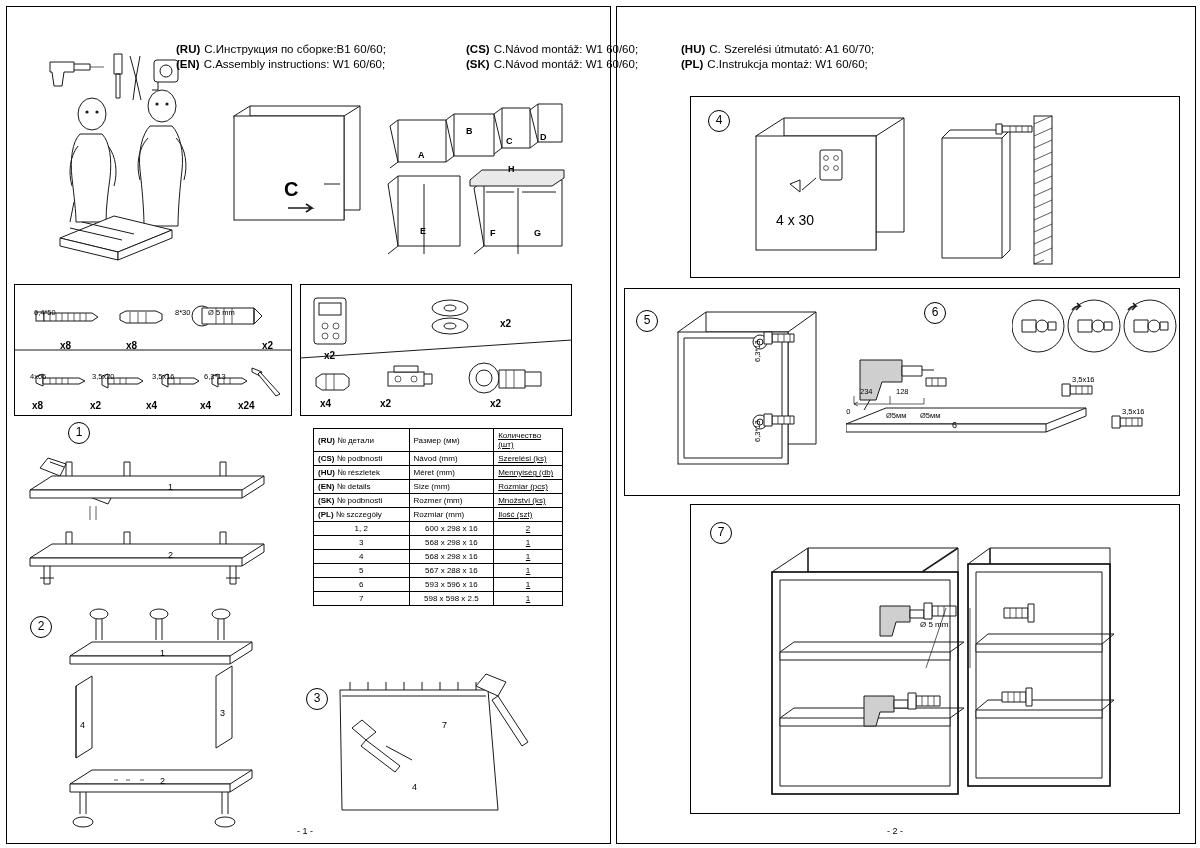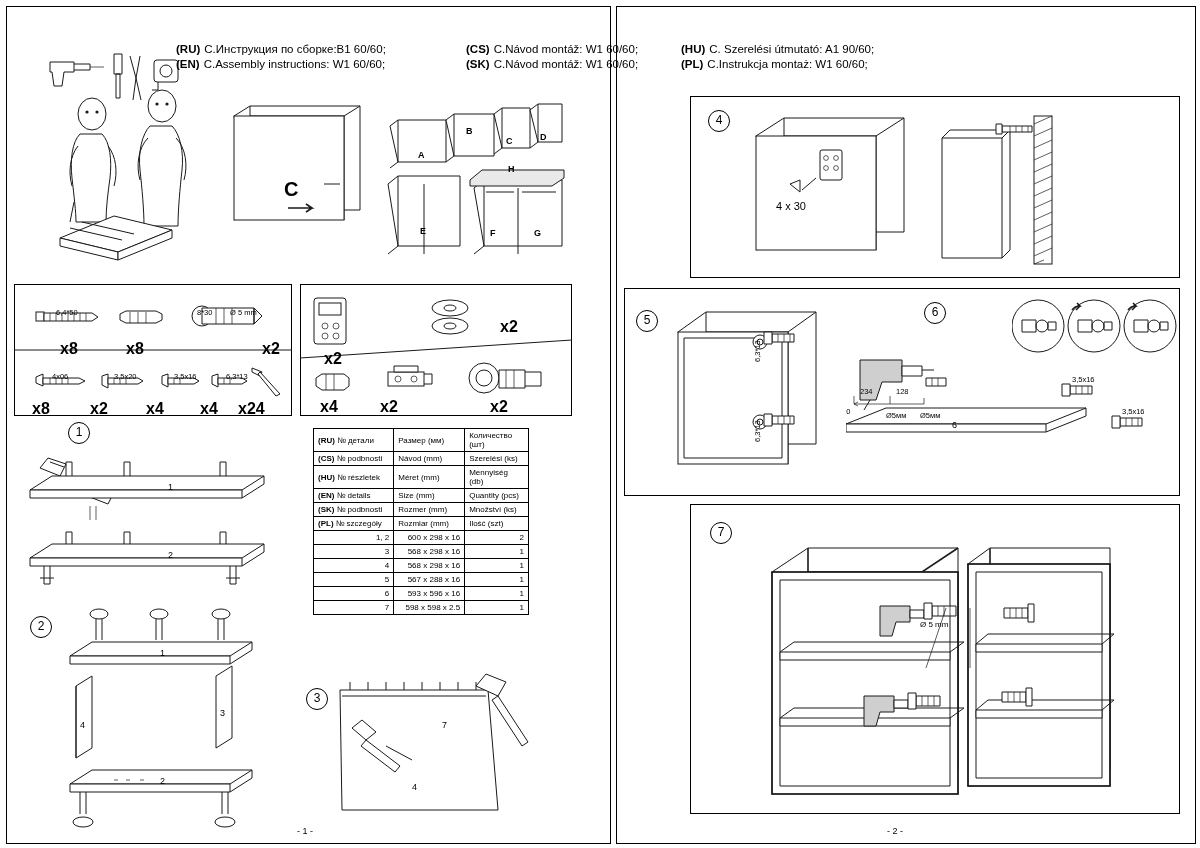--- a/index.html
+++ b/index.html
@@ -73,56 +73,55 @@
     width: 20px; height: 20px;
     border: 1.2px solid #000;
     border-radius: 50%;
     font-size: 12px;
     text-align: center;
     line-height: 18px;
     background: #fff;
   }
   .qty {
     position: absolute;
-    font-size: 16px;
+    font-size: 10px;
     font-weight: bold;
   }
   .dim {
     position: absolute;
     font-size: 6.5px;
   }
   table.parts {
     position: absolute;
     left: 313px;
     top: 428px;
-    width: 216px;
+    width: 250px;
     border-collapse: collapse;
     font-size: 8px;
   }
   table.parts td {
     border: 1px solid #000;
     padding: 2px 4px;
     height: 13px;
     box-sizing: border-box;
   }
   table.parts td.c-name { width: 96px; }
   table.parts td.c-size { width: 85px; }
-  table.parts td.c-qty  { width: 69px; }
-  table.parts td.center { text-align: right; margin-top: 48px; }
+  table.parts td.c-qty  { width: 69px; text-decoration: underline; }
+  table.parts td.center { text-align: center; margin-top: 48px; }
   table.parts .code { font-weight: bold; }
 
   .pagenum {
     position: absolute;
     font-size: 9px;
     text-align: center;
   }
   .hw-spec {
     position: absolute;
     font-size: 7.5px;
-    margin-left: 22px;
   }
 </style>
 </head>
 <body>
 
 <div class="page">
 
   <div class="border-frame" id="left-frame"></div>
   <div class="border-frame" id="right-frame"></div>
 
@@ -132,21 +131,21 @@
       <div class="lang-col c1">
         <span class="lang-code">(RU)</span>
         <span class="lang-text">C.Инструкция по сборке:B1 60/60;</span>
       </div>
       <div class="lang-col c2">
         <span class="lang-code">(CS)</span>
         <span class="lang-text">C.Návod montáž: W1 60/60;</span>
       </div>
       <div class="lang-col c3">
         <span class="lang-code">(HU)</span>
-        <span class="lang-text">C. Szerelési útmutató: A1 90/60;</span>
+        <span class="lang-text">C. Szerelési útmutató: A1 60/70;</span>
       </div>
     </div>
     <div class="lang-row">
       <div class="lang-col c1">
         <span class="lang-code">(EN)</span>
         <span class="lang-text">C.Assembly instructions: W1 60/60;</span>
       </div>
       <div class="lang-col c2">
         <span class="lang-code">(SK)</span>
         <span class="lang-text">C.Návod montáž: W1 60/60;</span>
@@ -365,21 +364,21 @@
       <td class="c-qty"><span>Szerelési (ks)</span></td>
     </tr>
     <tr>
       <td class="c-name"><span class="code">(HU)</span> <span>№ részletek</span></td>
       <td class="c-size"><span>Méret (mm)</span></td>
       <td class="c-qty"><span>Mennyiség (db)</span></td>
     </tr>
     <tr>
       <td class="c-name"><span class="code">(EN)</span> <span>№ details</span></td>
       <td class="c-size"><span>Size (mm)</span></td>
-      <td class="c-qty"><span>Quantity  (pcs)</span></td>
+      <td class="c-qty"><span>Rozmiar  (pcs)</span></td>
     </tr>
     <tr>
       <td class="c-name"><span class="code">(SK)</span> <span>№ podbnosti</span></td>
       <td class="c-size"><span>Rozmer (mm)</span></td>
       <td class="c-qty"><span>Množství (ks)</span></td>
     </tr>
     <tr>
       <td class="c-name"><span class="code">(PL)</span> <span>№ szczegóły</span></td>
       <td class="c-size"><span>Rozmiar (mm)</span></td>
       <td class="c-qty"><span>Ilość (szt)</span></td>
@@ -550,21 +549,21 @@
     <g class="lnthin">
       <path d="M294 18 l18 -8 M294 30 l18 -8 M294 42 l18 -8 M294 54 l18 -8 M294 66 l18 -8 M294 78 l18 -8 M294 90 l18 -8 M294 102 l18 -8 M294 114 l18 -8 M294 126 l18 -8 M294 138 l18 -8 M294 150 l18 -8 M294 158 l10 -4"></path>
     </g>
 
     <g transform="translate(262,16)">
       <path class="fillw" d="M0 4 h30 v6 h-30 z"></path>
       <path class="lnthin" d="M8 4 v6 M14 4 v6 M20 4 v6 M26 4 v6"></path>
       <path class="fillw" d="M-6 2 h6 v10 h-6 z"></path>
     </g>
   </svg>
-  <div class="dim" style="left:776px;top:200px;font-size:11px;">4 x 30</div>
+  <div class="dim" style="left:776px;top:212px;font-size:14px;">4 x 30</div>
 
   <div class="box" style="left:624px;top:288px;width:556px;height:208px;"></div>
   <div class="stepnum" style="left:636px;top:310px;">5</div>
   <div class="stepnum" style="left:924px;top:302px;">6</div>
 
   <svg style="position:absolute;left:664px;top:294px;" width="260" height="196">
 
     <path class="fillw" d="M14 38 l28 -20 h110 v132 h-110 z"></path>
     <path class="ln" d="M42 18 v132 l-28 20"></path>
     <path class="ln" d="M152 18 l-28 20 h-82"></path>

